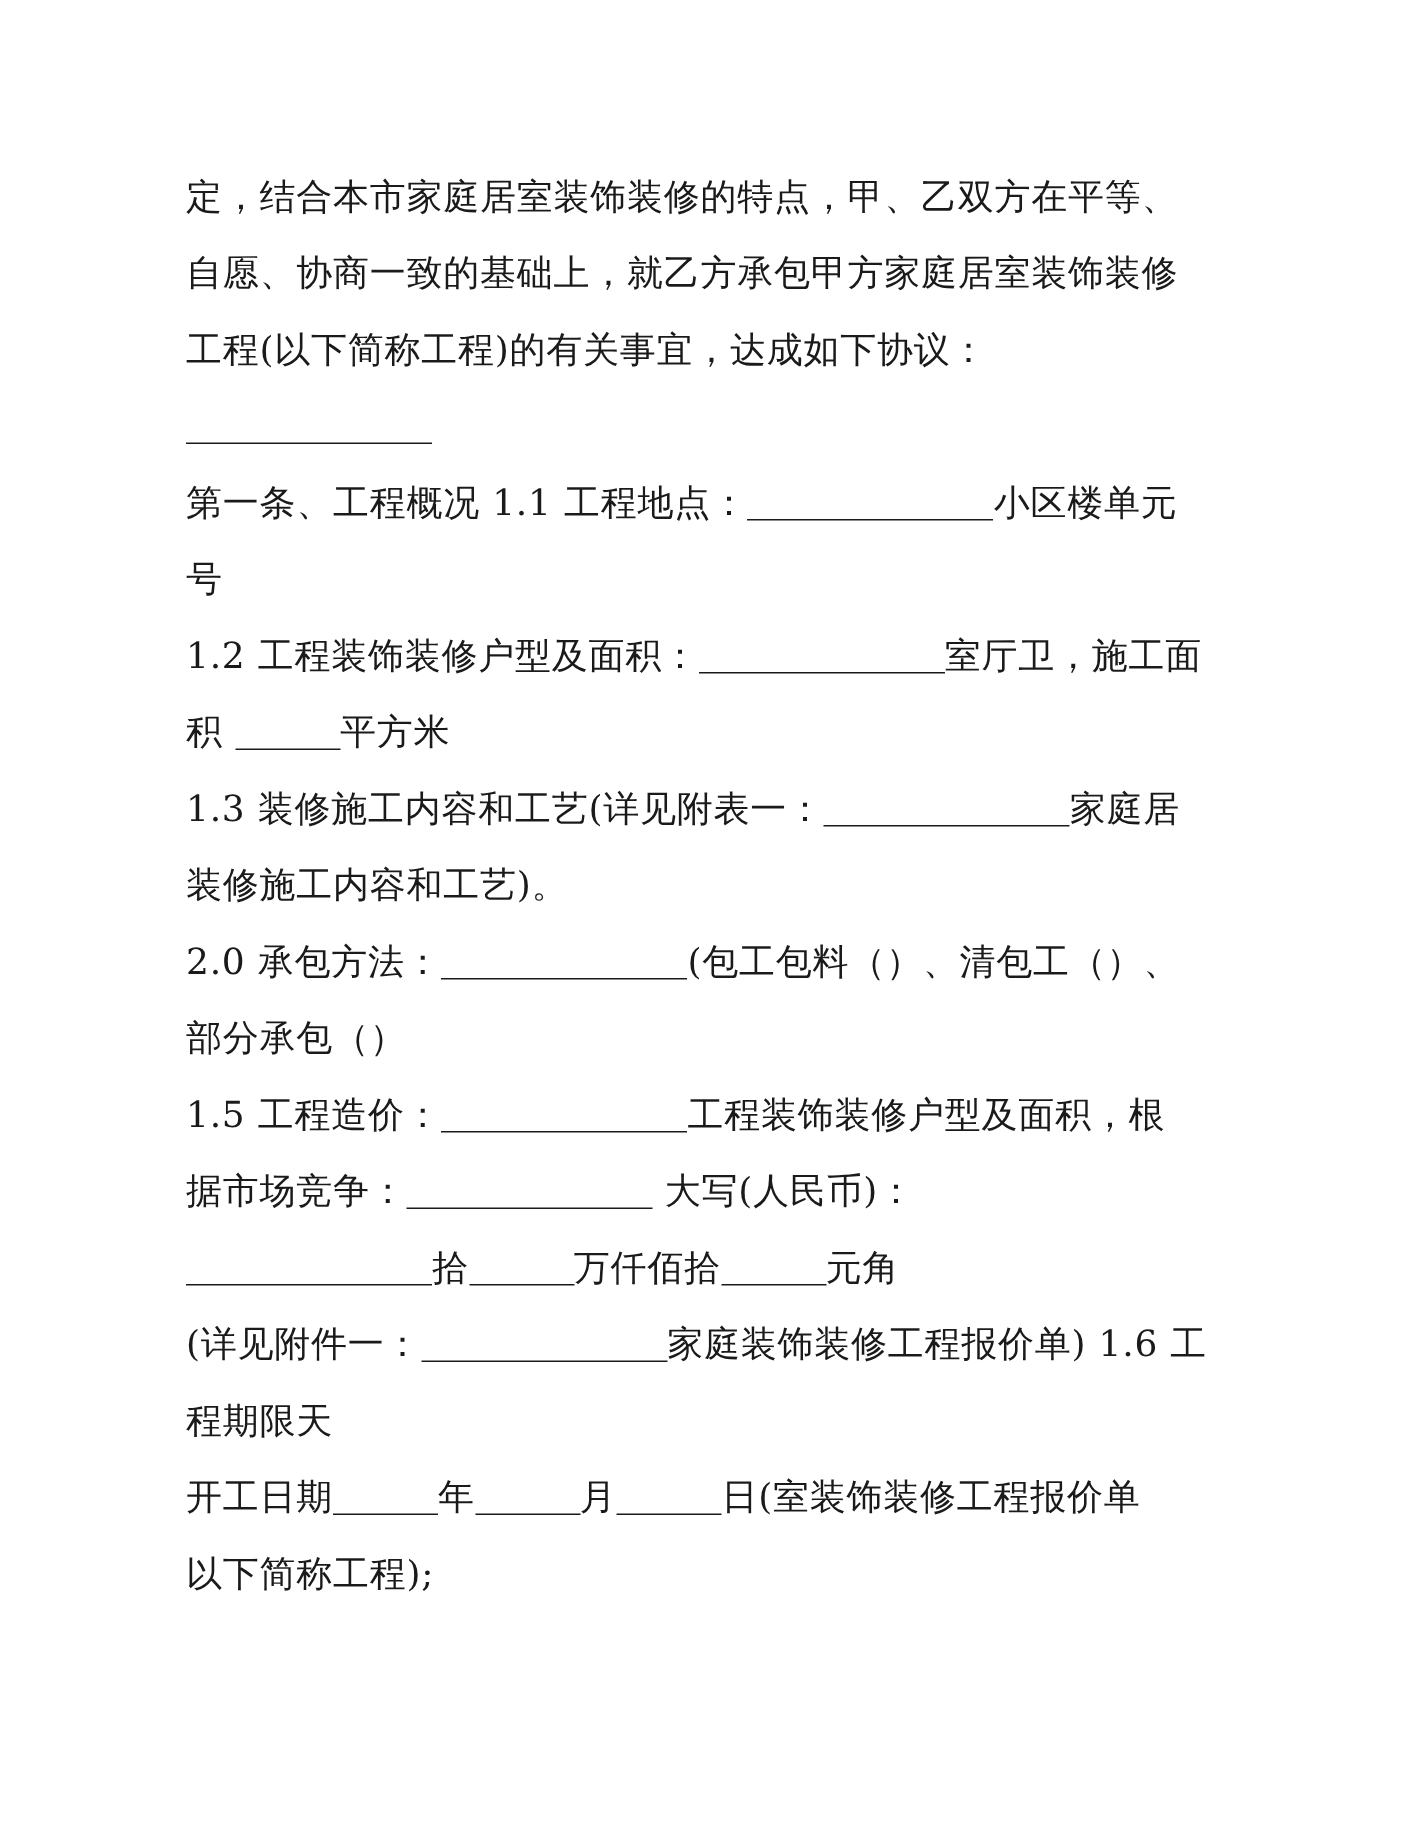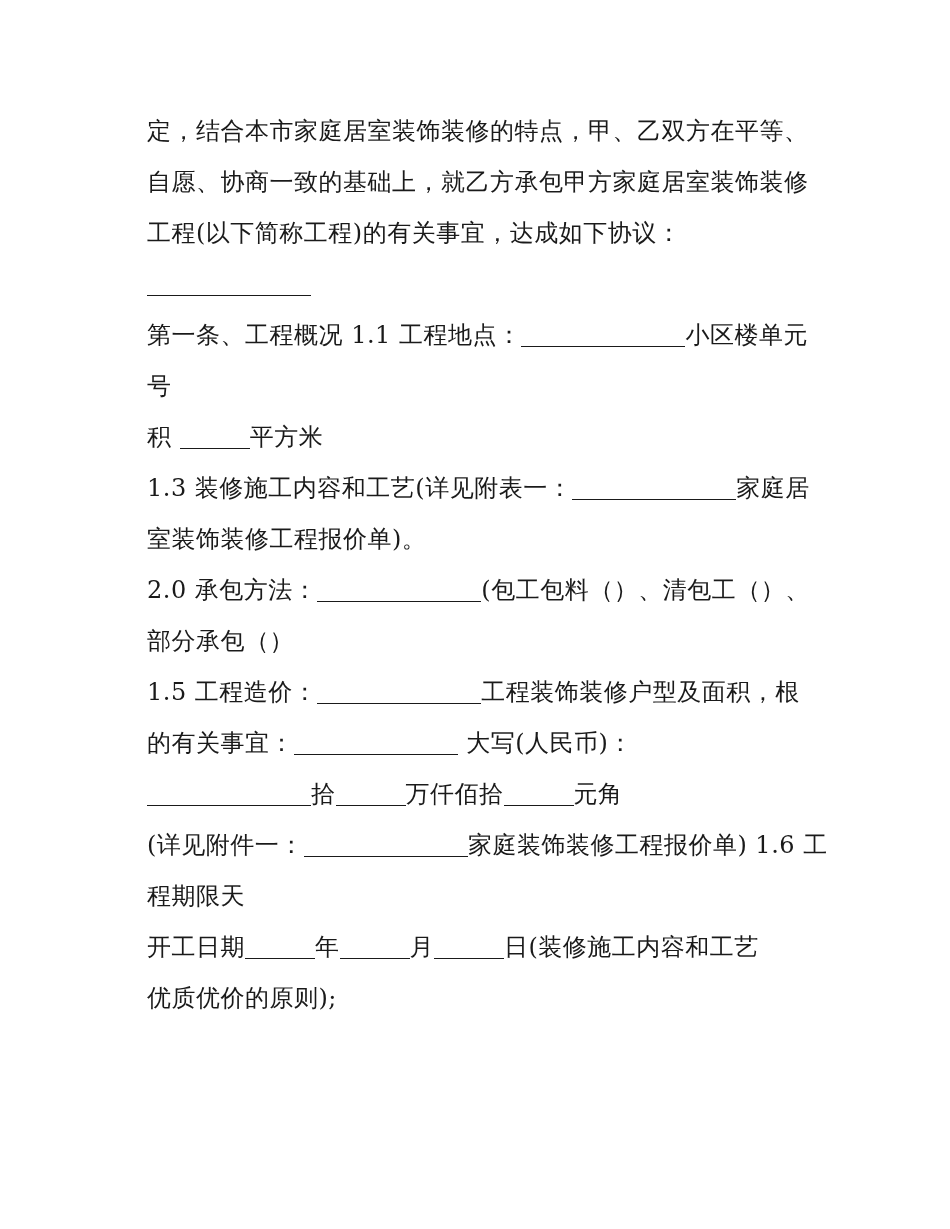--- a/index.html
+++ b/index.html
@@ -8,21 +8,21 @@
       background: #ffffff;
     }
     body {
       width: 950px;
       height: 1229px;
       position: relative;
       overflow: hidden;
     }
     .page {
       position: absolute;
-      left: 147px;
+      left: 124px;
       top: 106px;
       width: 680px;
       font-family: "DejaVu Serif", "Liberation Serif", serif;
       font-size: 24px;
       color: #1a1a1a;
     }
     .line {
       height: 51px;
       line-height: 51px;
       white-space: nowrap;
@@ -45,45 +45,48 @@
   <div class="line"><span>自愿、协商一致的基础上，就乙方承包甲方家庭居室装饰装修</span></div>
   <div class="line"><span>工程(以下简称工程)的有关事宜，达成如下协议：</span></div>
   <div class="line"><span class="blank long"></span></div>
 
   <div class="line">
     <span>第一条、工程概况 1.1 工程地点：</span><span class="blank long"></span><span>小区楼单元</span>
   </div>
   <div class="line"><span>号</span></div>
 
   <div class="line">
+    <span>1.2 工程装饰装修户型及面积：</span><span class="blank long"></span><span>室厅卫，施工面</span>
+  </div>
+  <div class="line">
     <span>积 </span><span class="blank short"></span><span>平方米</span>
   </div>
 
   <div class="line">
     <span>1.3 装修施工内容和工艺(详见附表一：</span><span class="blank long"></span><span>家庭居</span>
   </div>
-  <div class="line"><span>室装饰装修工程报价单)。</span></div>
+  <div class="line"><span>装修施工内容和工艺)。</span></div>
 
   <div class="line">
     <span>2.0 承包方法：</span><span class="blank long"></span><span>(包工包料（）、清包工（）、</span>
   </div>
   <div class="line"><span>部分承包（）</span></div>
 
   <div class="line">
     <span>1.5 工程造价：</span><span class="blank long"></span><span>工程装饰装修户型及面积，根</span>
   </div>
   <div class="line">
-    <span>的有关事宜：</span><span class="blank long"></span><span> 大写(人民币)：</span>
+    <span>据市场竞争：</span><span class="blank long"></span><span> 大写(人民币)：</span>
   </div>
   <div class="line">
     <span class="blank long"></span><span>拾</span><span class="blank short"></span><span>万仟佰拾</span><span class="blank short"></span><span>元角</span>
   </div>
 
   <div class="line">
     <span>(详见附件一：</span><span class="blank long"></span><span>家庭装饰装修工程报价单) 1.6 工</span>
   </div>
   <div class="line"><span>程期限天</span></div>
 
   <div class="line">
-    <span>开工日期</span><span class="blank short"></span><span>年</span><span class="blank short"></span><span>月</span><span class="blank short"></span><span>日(装修施工内容和工艺</span>
+    <span>开工日期</span><span class="blank short"></span><span>年</span><span class="blank short"></span><span>月</span><span class="blank short"></span><span>日(室装饰装修工程报价单</span>
   </div>
-  <div class="line"><span>优质优价的原则);</span></div>
+  <div class="line"><span>以下简称工程);</span></div>
 </div>
 
 </body></html>

